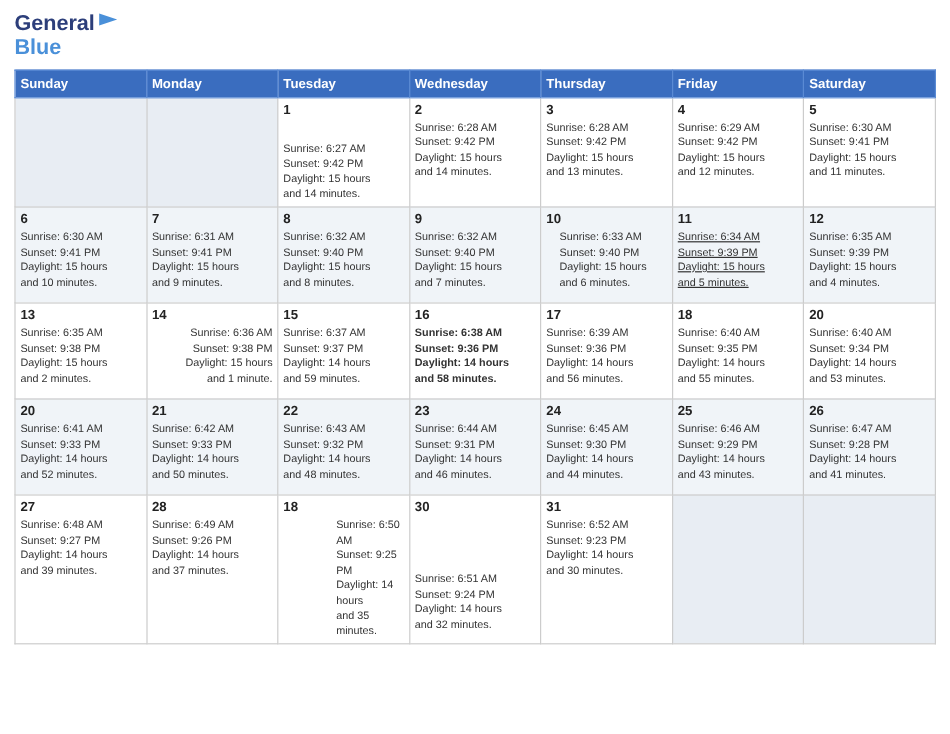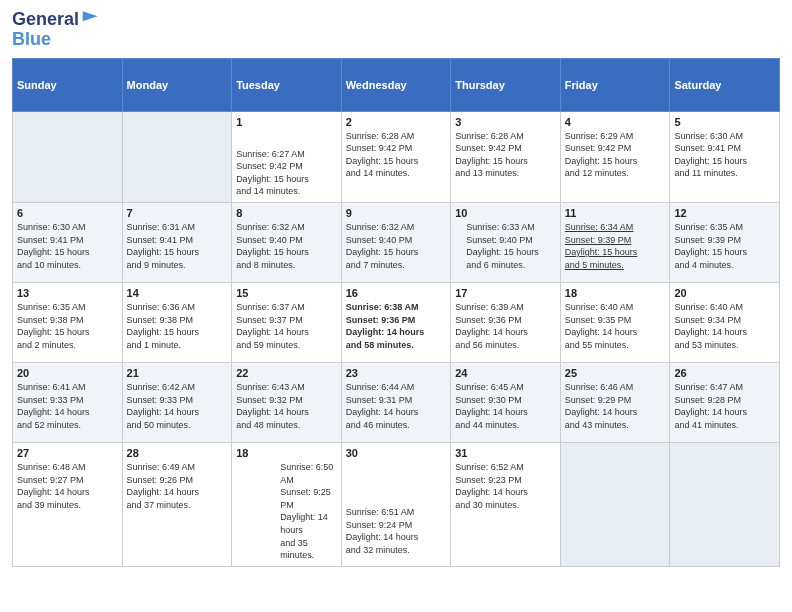--- a/index.html
+++ b/index.html
@@ -57,21 +57,21 @@
     table {
       width: 100%;
       border-collapse: collapse;
       table-layout: fixed;
     }
     thead tr th {
       background: #3a6dbf;
       color: #fff;
       font-size: 11px;
       font-weight: bold;
-      padding: 20px 4px;
+      padding: 5px 4px;
       text-align: left;
       border: 1px solid #5a8ad4;
     }
     tbody tr td {
       border: 1px solid #ccc;
       vertical-align: top;
       padding: 4px 4px 4px 4px;
       font-size: 9.5px;
       color: #333;
       height: 80px;
@@ -228,21 +228,21 @@
         <tr>
           <td>
             <span class="day-num">13</span>
             <div class="day-info" style="white-space: pre-line;">Sunrise: 6:35 AM
 Sunset: 9:38 PM
 Daylight: 15 hours
 and 2 minutes.</div>
           </td>
           <td>
             <span class="day-num">14</span>
-            <div class="day-info" style="white-space: pre-line;">Sunrise: 6:36 AM
+            <div class="day-info" style="white-space: pre-line; text-align: right;">Sunrise: 6:36 AM
 Sunset: 9:38 PM
 Daylight: 15 hours
 and 1 minute.</div>
           </td>
           <td>
             <span class="day-num">15</span>
             <div class="day-info" style="white-space: pre-line;">Sunrise: 6:37 AM
 Sunset: 9:37 PM
 Daylight: 14 hours
 and 59 minutes.</div>

